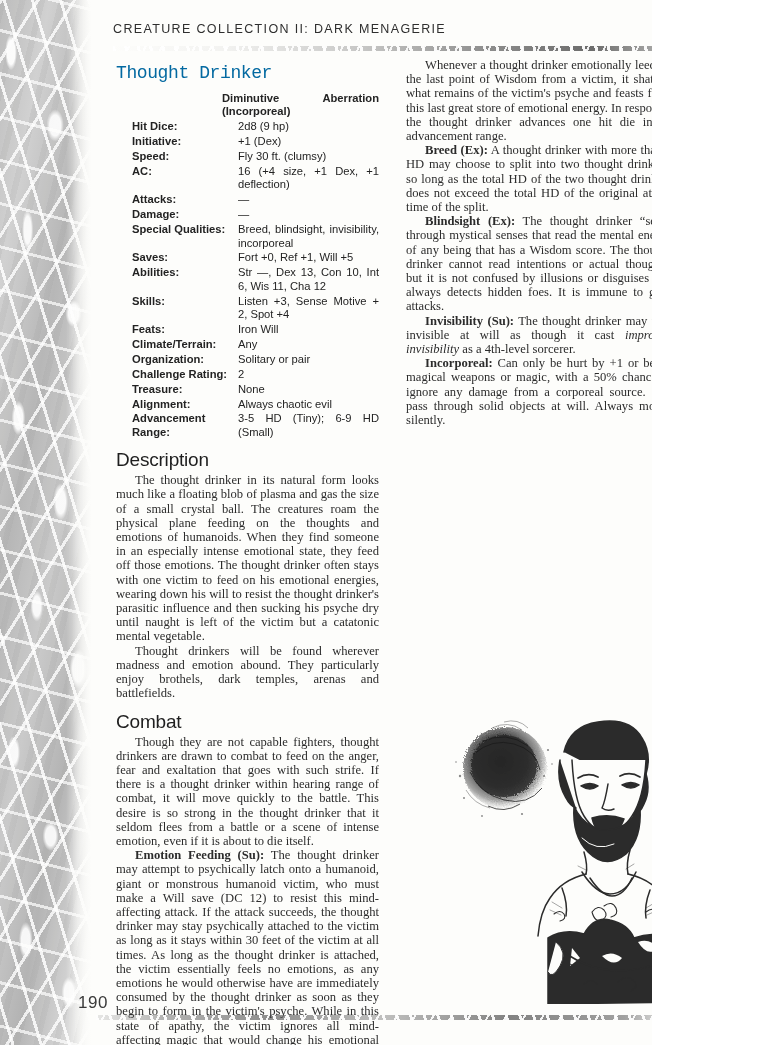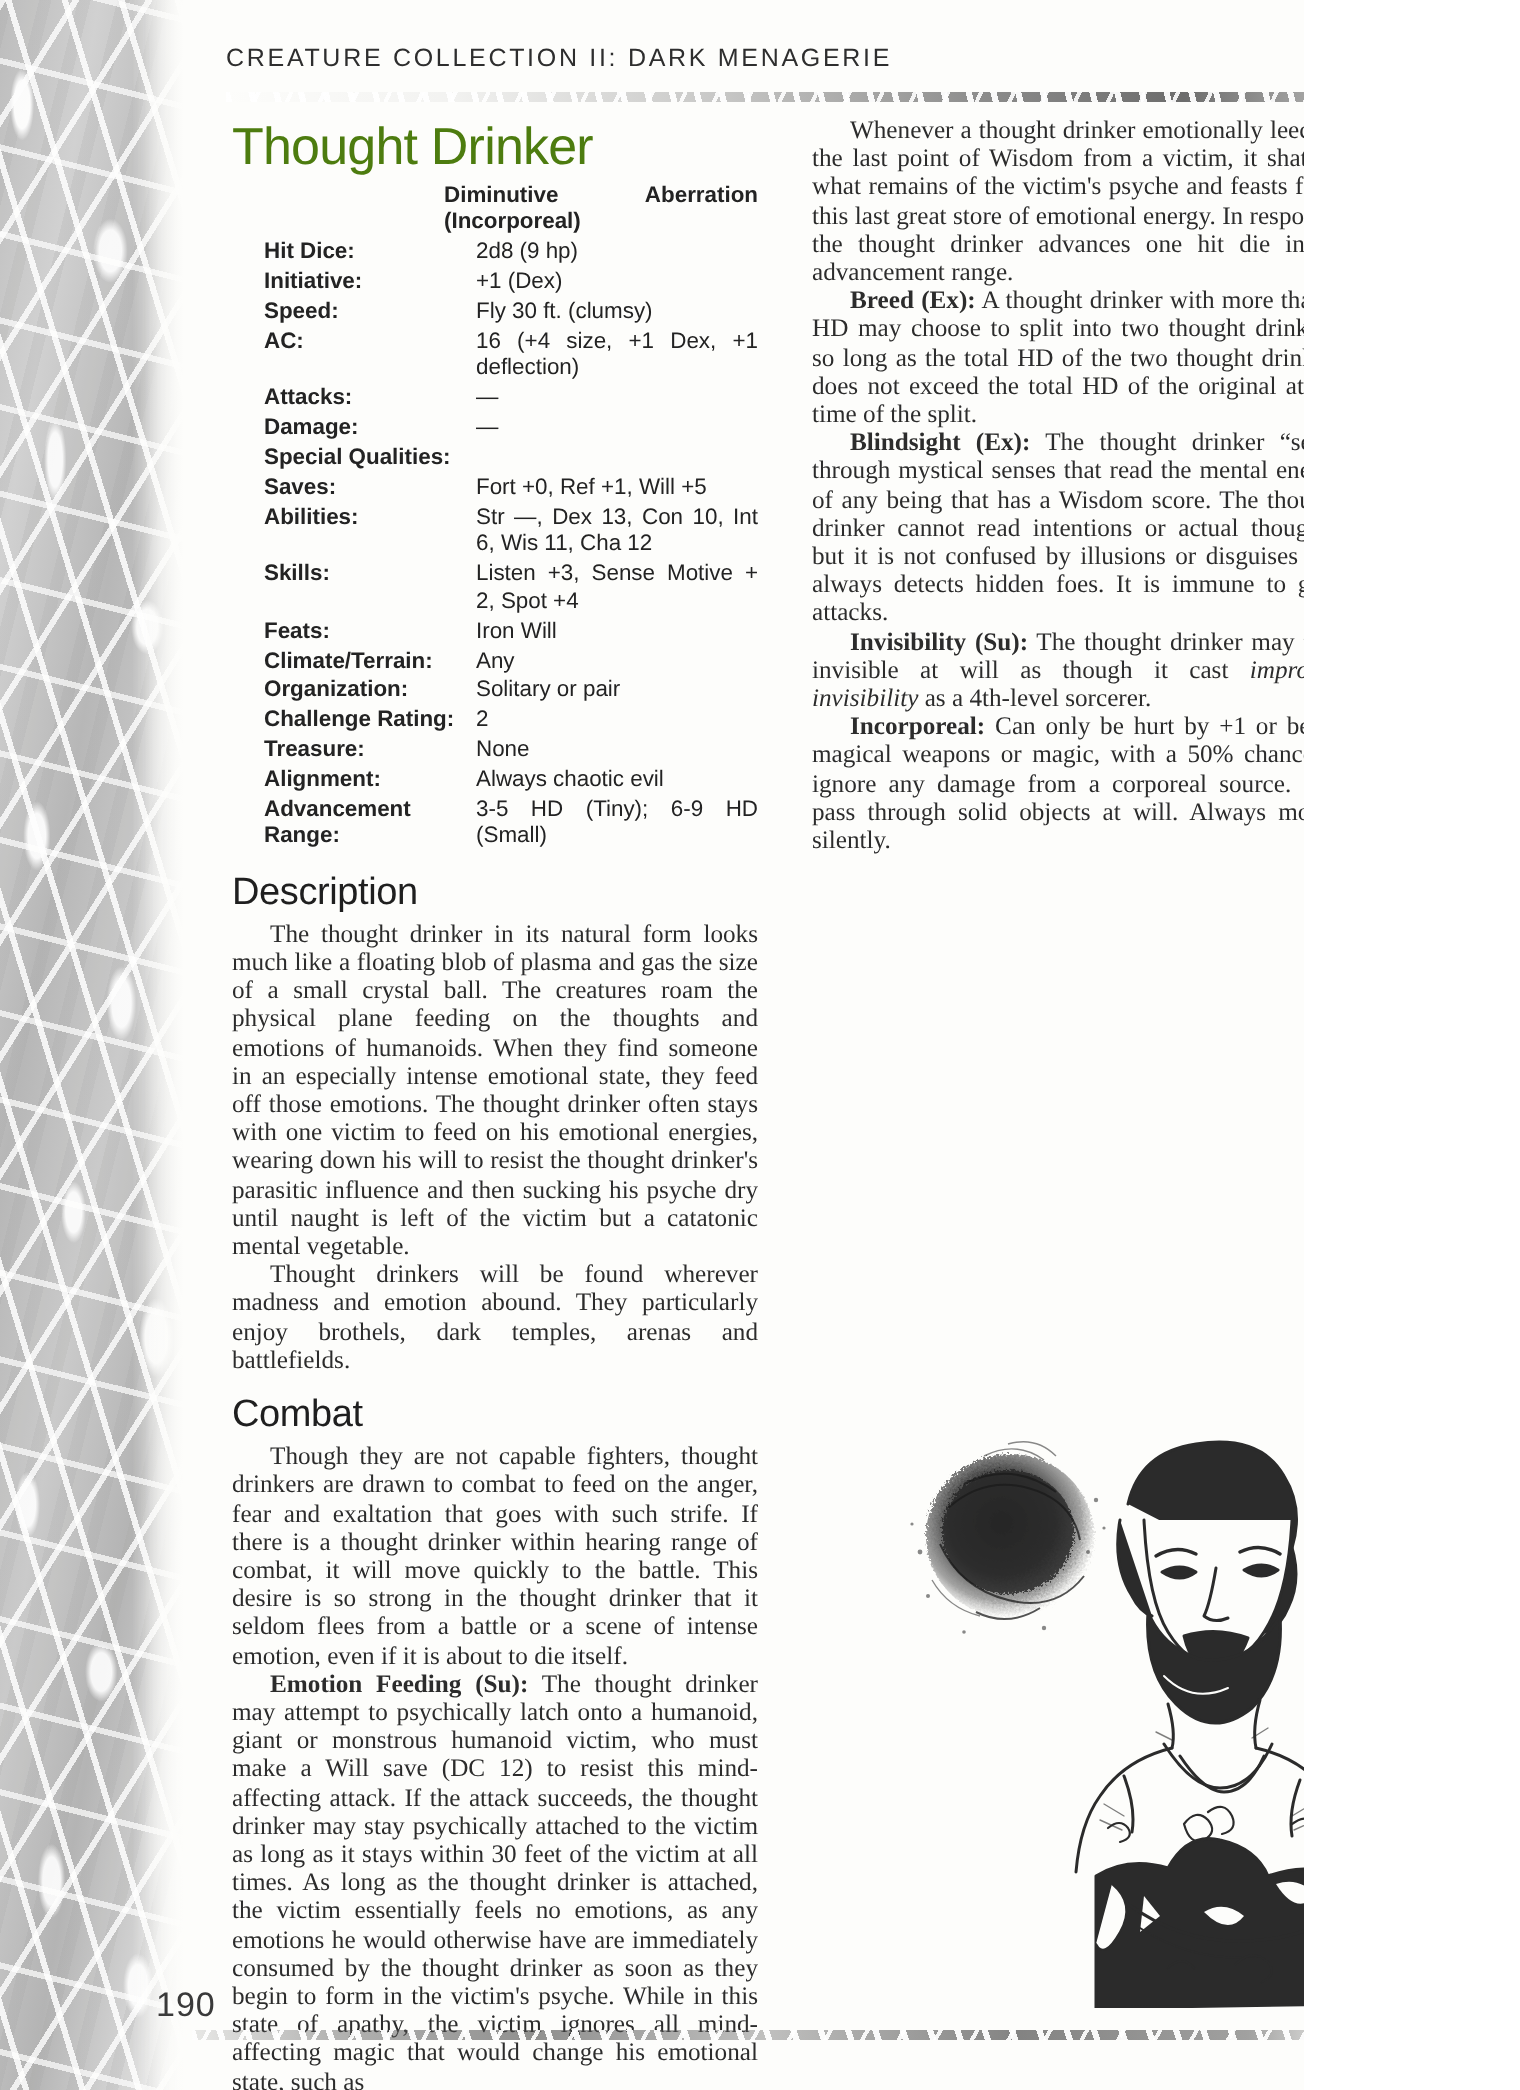--- a/index.html
+++ b/index.html
@@ -102,25 +102,25 @@
     width: 263px;
     font-size: 12.6px;
     line-height: 14.2px;
     color: #2c2c2c;
     text-align: justify;
   }
   .col-left  { left: 116px; }
   .col-right { left: 406px; width: 266px; }
 
   .title {
-    font-family: Liberation Sans, sans-serif;
-    font-size: 26px;
+    font-family: Liberation Mono, monospace;
+    font-size: 18px;
     font-weight: normal;
     letter-spacing: -0.4px;
-    color: #4d7c0f;
+    color: #0369a1;
     margin: 0 0 4px 0;
     line-height: 30px;
   }
   .section-head {
     font-family: "Liberation Sans", sans-serif;
     font-size: 19px;
     font-weight: normal;
     color: #1f1f1f;
     margin: 10px 0 2px 0;
     line-height: 22px;
@@ -241,20 +241,21 @@
       <div class="stat-row">
         <div class="stat-label">Attacks:</div>
         <div class="stat-value">—</div>
       </div>
       <div class="stat-row">
         <div class="stat-label">Damage:</div>
         <div class="stat-value">—</div>
       </div>
       <div class="stat-row">
         <div class="stat-label">Special Qualities:</div>
+        <div class="stat-value">Breed, blindsight, invisibility, incorporeal</div>
       </div>
       <div class="stat-row">
         <div class="stat-label">Saves:</div>
         <div class="stat-value">Fort +0, Ref +1, Will +5</div>
       </div>
       <div class="stat-row">
         <div class="stat-label">Abilities:</div>
         <div class="stat-value">Str —, Dex 13, Con 10, Int 6, Wis 11, Cha 12</div>
       </div>
       <div class="stat-row">

